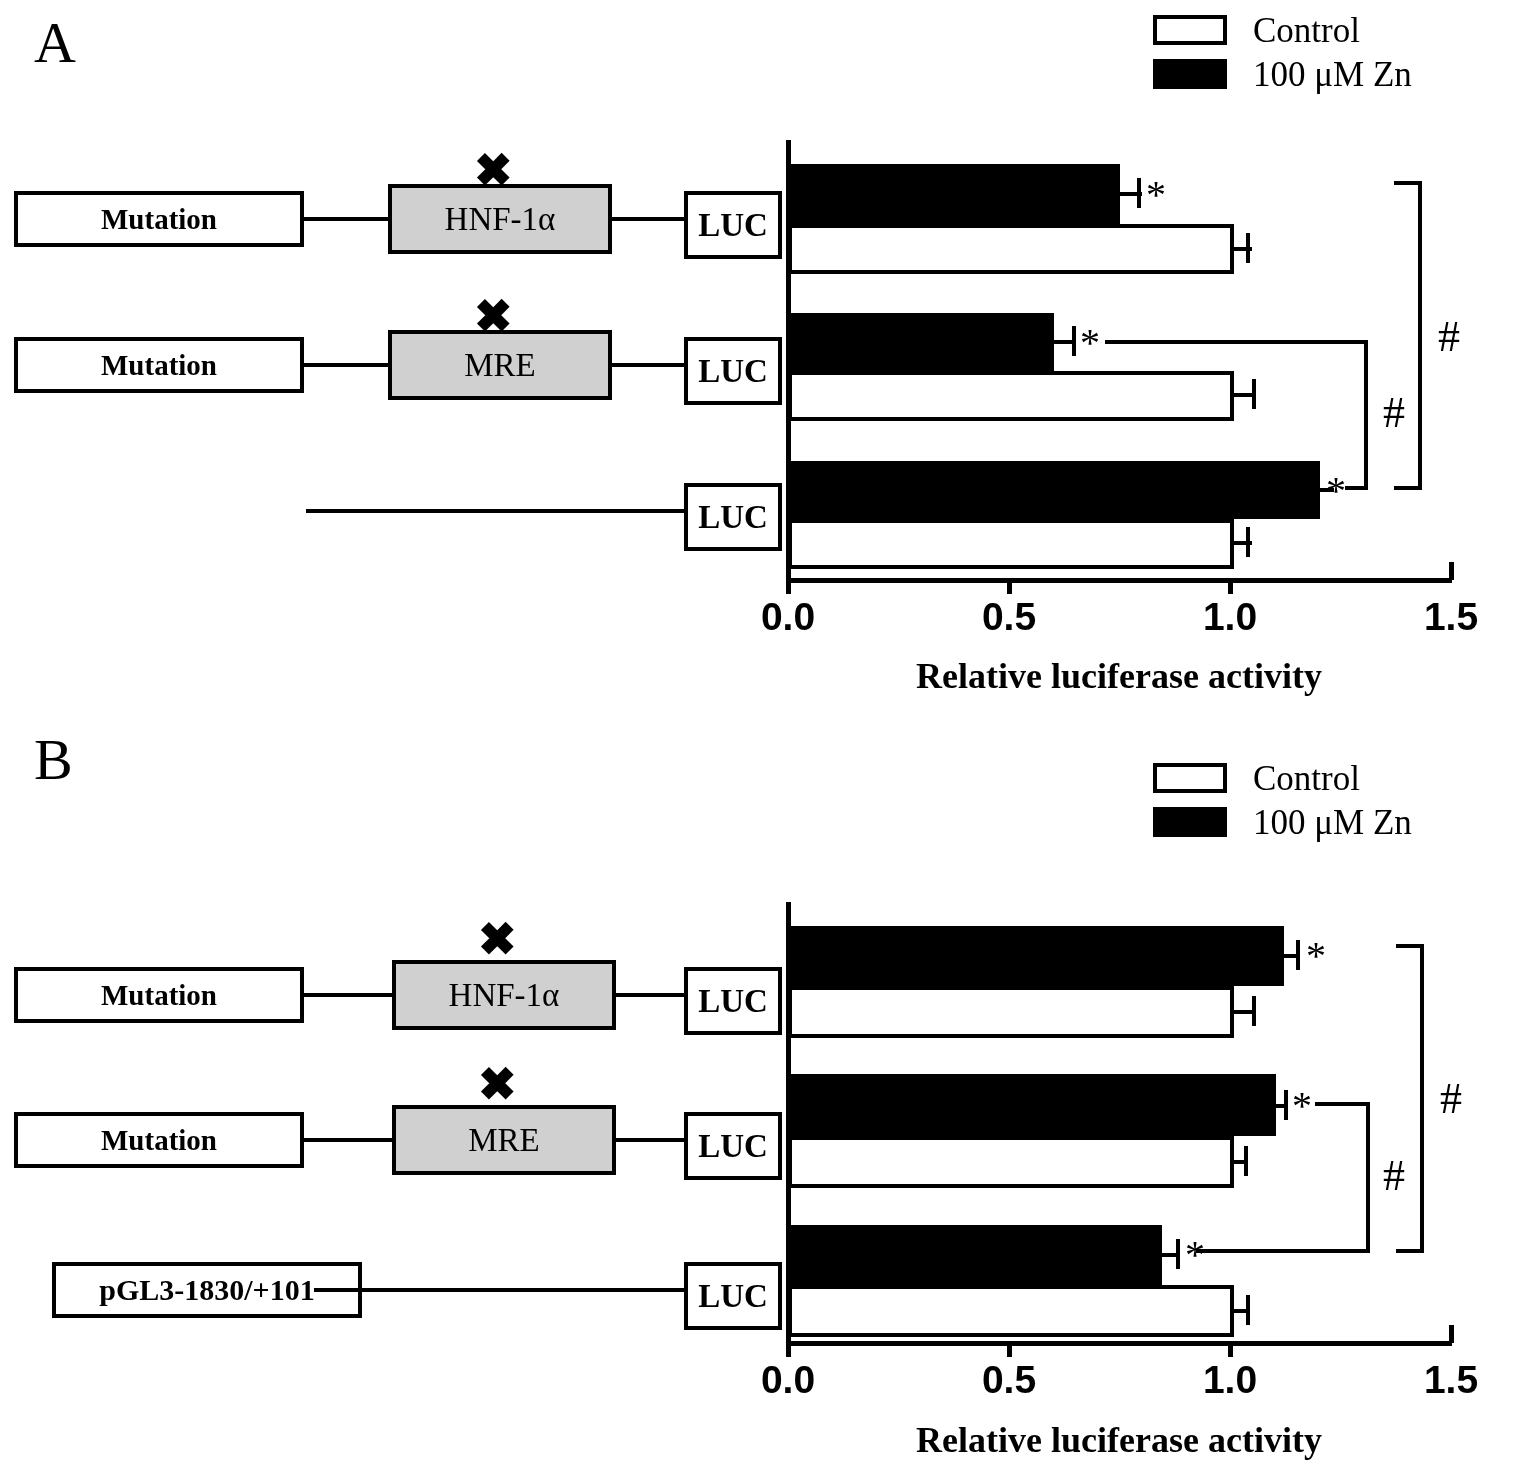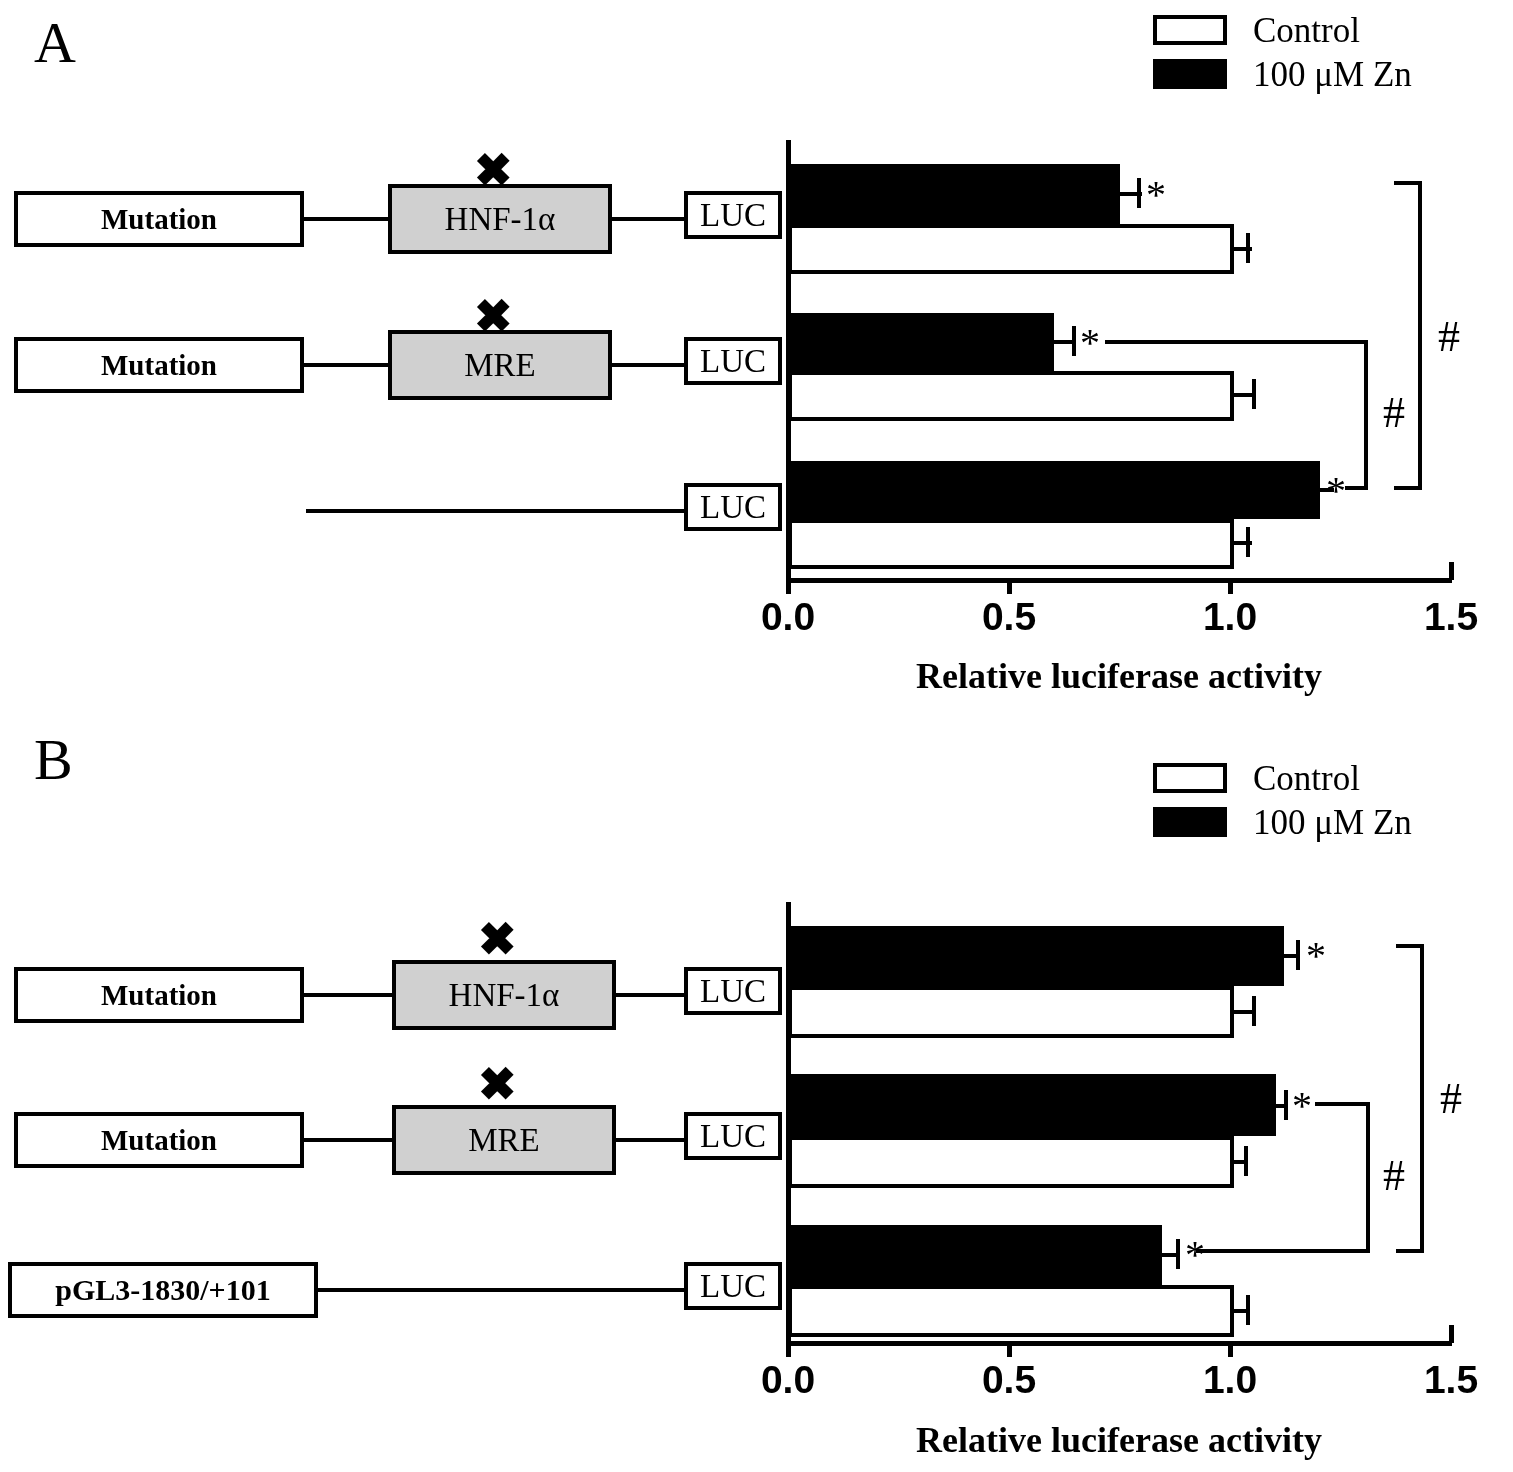--- a/index.html
+++ b/index.html
@@ -20,21 +20,21 @@
   .legend-label{font-size:35px;line-height:35px;white-space:nowrap;font-family:"Liberation Serif",serif;}
 
   
   .constructs{position:absolute;left:0;top:0;width:800px;height:640px;}
   .row{position:absolute;left:0;width:800px;height:120px;}
   .box{position:absolute;box-sizing:border-box;border:4px solid #000;display:flex;align-items:center;justify-content:center;background:#fff;font-weight:bold;}
   .box.gray{background:#d0d0d0;font-weight:normal;}
   .box-promoter{left:14px;width:290px;height:56px;font-size:29px;}
   .box-promoter.wide{left:8px;width:300px;font-size:30px;}
   .box-element{left:388px;width:224px;height:70px;font-size:33px;}
-  .box-luc{left:684px;width:98px;height:48px;font-size:33px;font-weight:normal;letter-spacing:0px;}
+  .box-luc{left:684px;width:98px;height:68px;font-size:33px;font-weight:bold;letter-spacing:0px;}
   .connector{position:absolute;height:4px;background:#000;}
   .xmark{position:absolute;font-size:46px;line-height:46px;font-weight:bold;font-family:"Liberation Sans",sans-serif;}
 
   
   .chart{position:absolute;left:0;top:0;width:1513px;height:700px;}
   .axis-v{position:absolute;background:#000;width:5px;}
   .axis-h{position:absolute;background:#000;height:5px;}
   .tick{position:absolute;background:#000;width:5px;height:16px;}
   .ticklabel{position:absolute;font-size:39px;line-height:39px;font-weight:bold;font-family:"Liberation Sans",sans-serif;text-align:center;width:120px;}
   .axis-title{position:absolute;font-size:36px;line-height:36px;font-weight:bold;font-family:"Liberation Serif",serif;text-align:center;width:700px;}
@@ -171,21 +171,21 @@
     </div>
     <div class="row" style="top:345px;">
       <div class="xmark" style="left:478px;top:-20px;">✖</div>
       <div class="box box-promoter" style="top:31px;">Mutation</div>
       <div class="connector" style="left:302px;top:57px;width:92px;"></div>
       <div class="box box-element gray" style="left:392px;top:24px;">MRE</div>
       <div class="connector" style="left:614px;top:57px;width:72px;"></div>
       <div class="box box-luc" style="top:31px;">LUC</div>
     </div>
     <div class="row" style="top:495px;">
-      <div class="box box-promoter wide" style="top:31px;width:310px;">pGL3-1830/+101</div>
+      <div class="box box-promoter wide" style="top:31px;width:310px;margin-left:44px;">pGL3-1830/+101</div>
       <div class="connector" style="left:314px;top:57px;width:372px;"></div>
       <div class="box box-luc" style="top:31px;">LUC</div>
     </div>
   </div>
 
   <div class="chart">
     <div class="axis-v" style="left:786px;top:166px;height:442px;"></div>
     <div class="axis-h" style="left:786px;top:605px;width:666px;"></div>
     <div class="tick" style="left:786px;top:605px;"></div>
     <div class="tick" style="left:1007px;top:605px;"></div>

